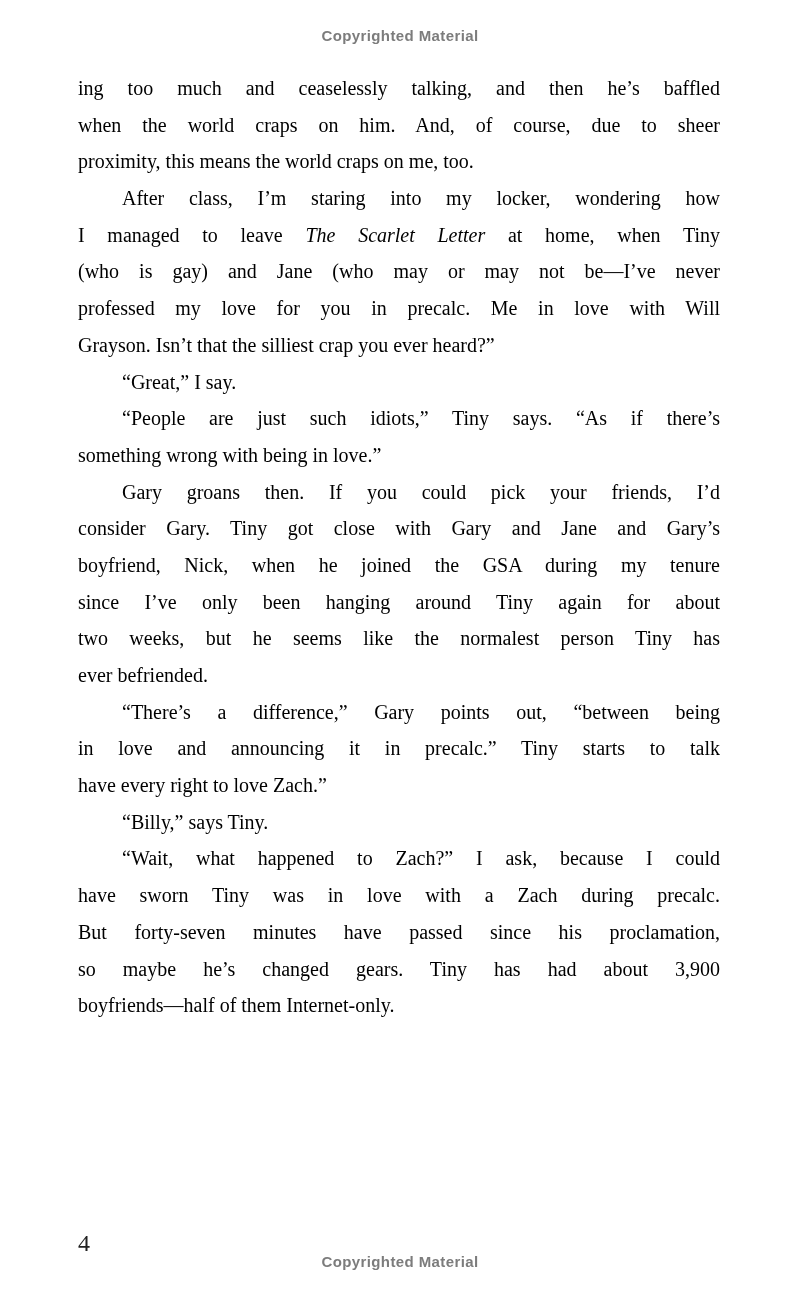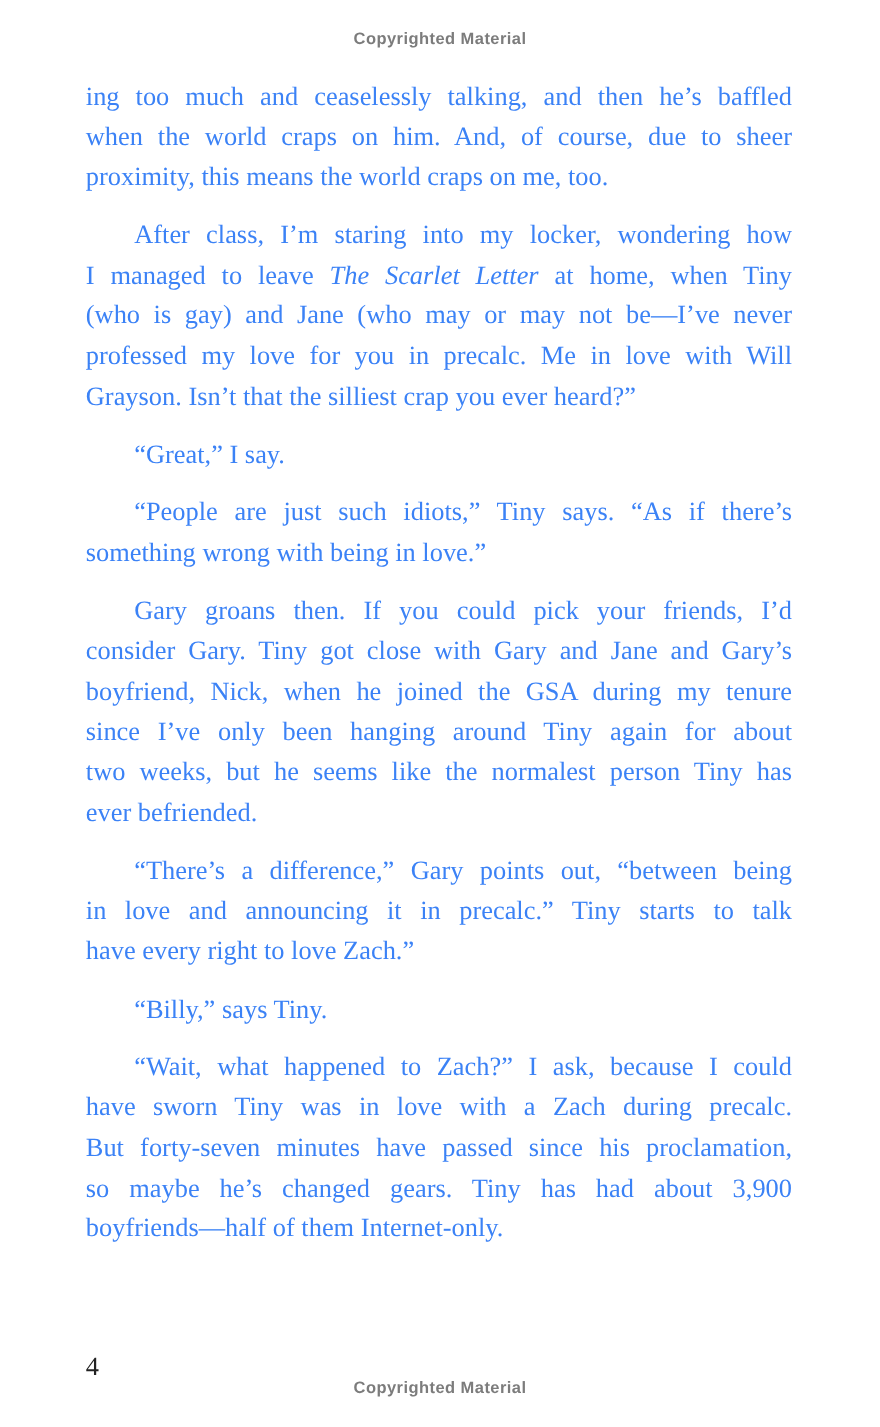--- a/index.html
+++ b/index.html
@@ -22,32 +22,32 @@
     letter-spacing: 0.4px;
     color: #7c7c7c;
   }
   .copyright-top { top: 27px; }
   .copyright-bottom { top: 1253px; }
   .textblock {
     position: absolute;
     left: 78px;
     top: 70px;
     width: 642px;
-    color: #3b82f6;
-    font-size: 24px;
+    color: #000000;
+    font-size: 20px;
   }
   .para { margin: 0; padding: 0; }
   .line {
     height: 36.7px;
     line-height: 36.7px;
     text-align: justify;
     text-align-last: justify;
   }
   .line.flush { text-align-last: left; }
-  .line.indent { text-indent: 44px; margin-top: 16px; }
+  .line.indent { text-indent: 44px; }
   .italic { font-style: italic; }
   .page-number {
     position: absolute;
     left: 78px;
     top: 1228px;
     font-size: 24px;
     line-height: 30px;
     color: #222222;
   }
 </style>

